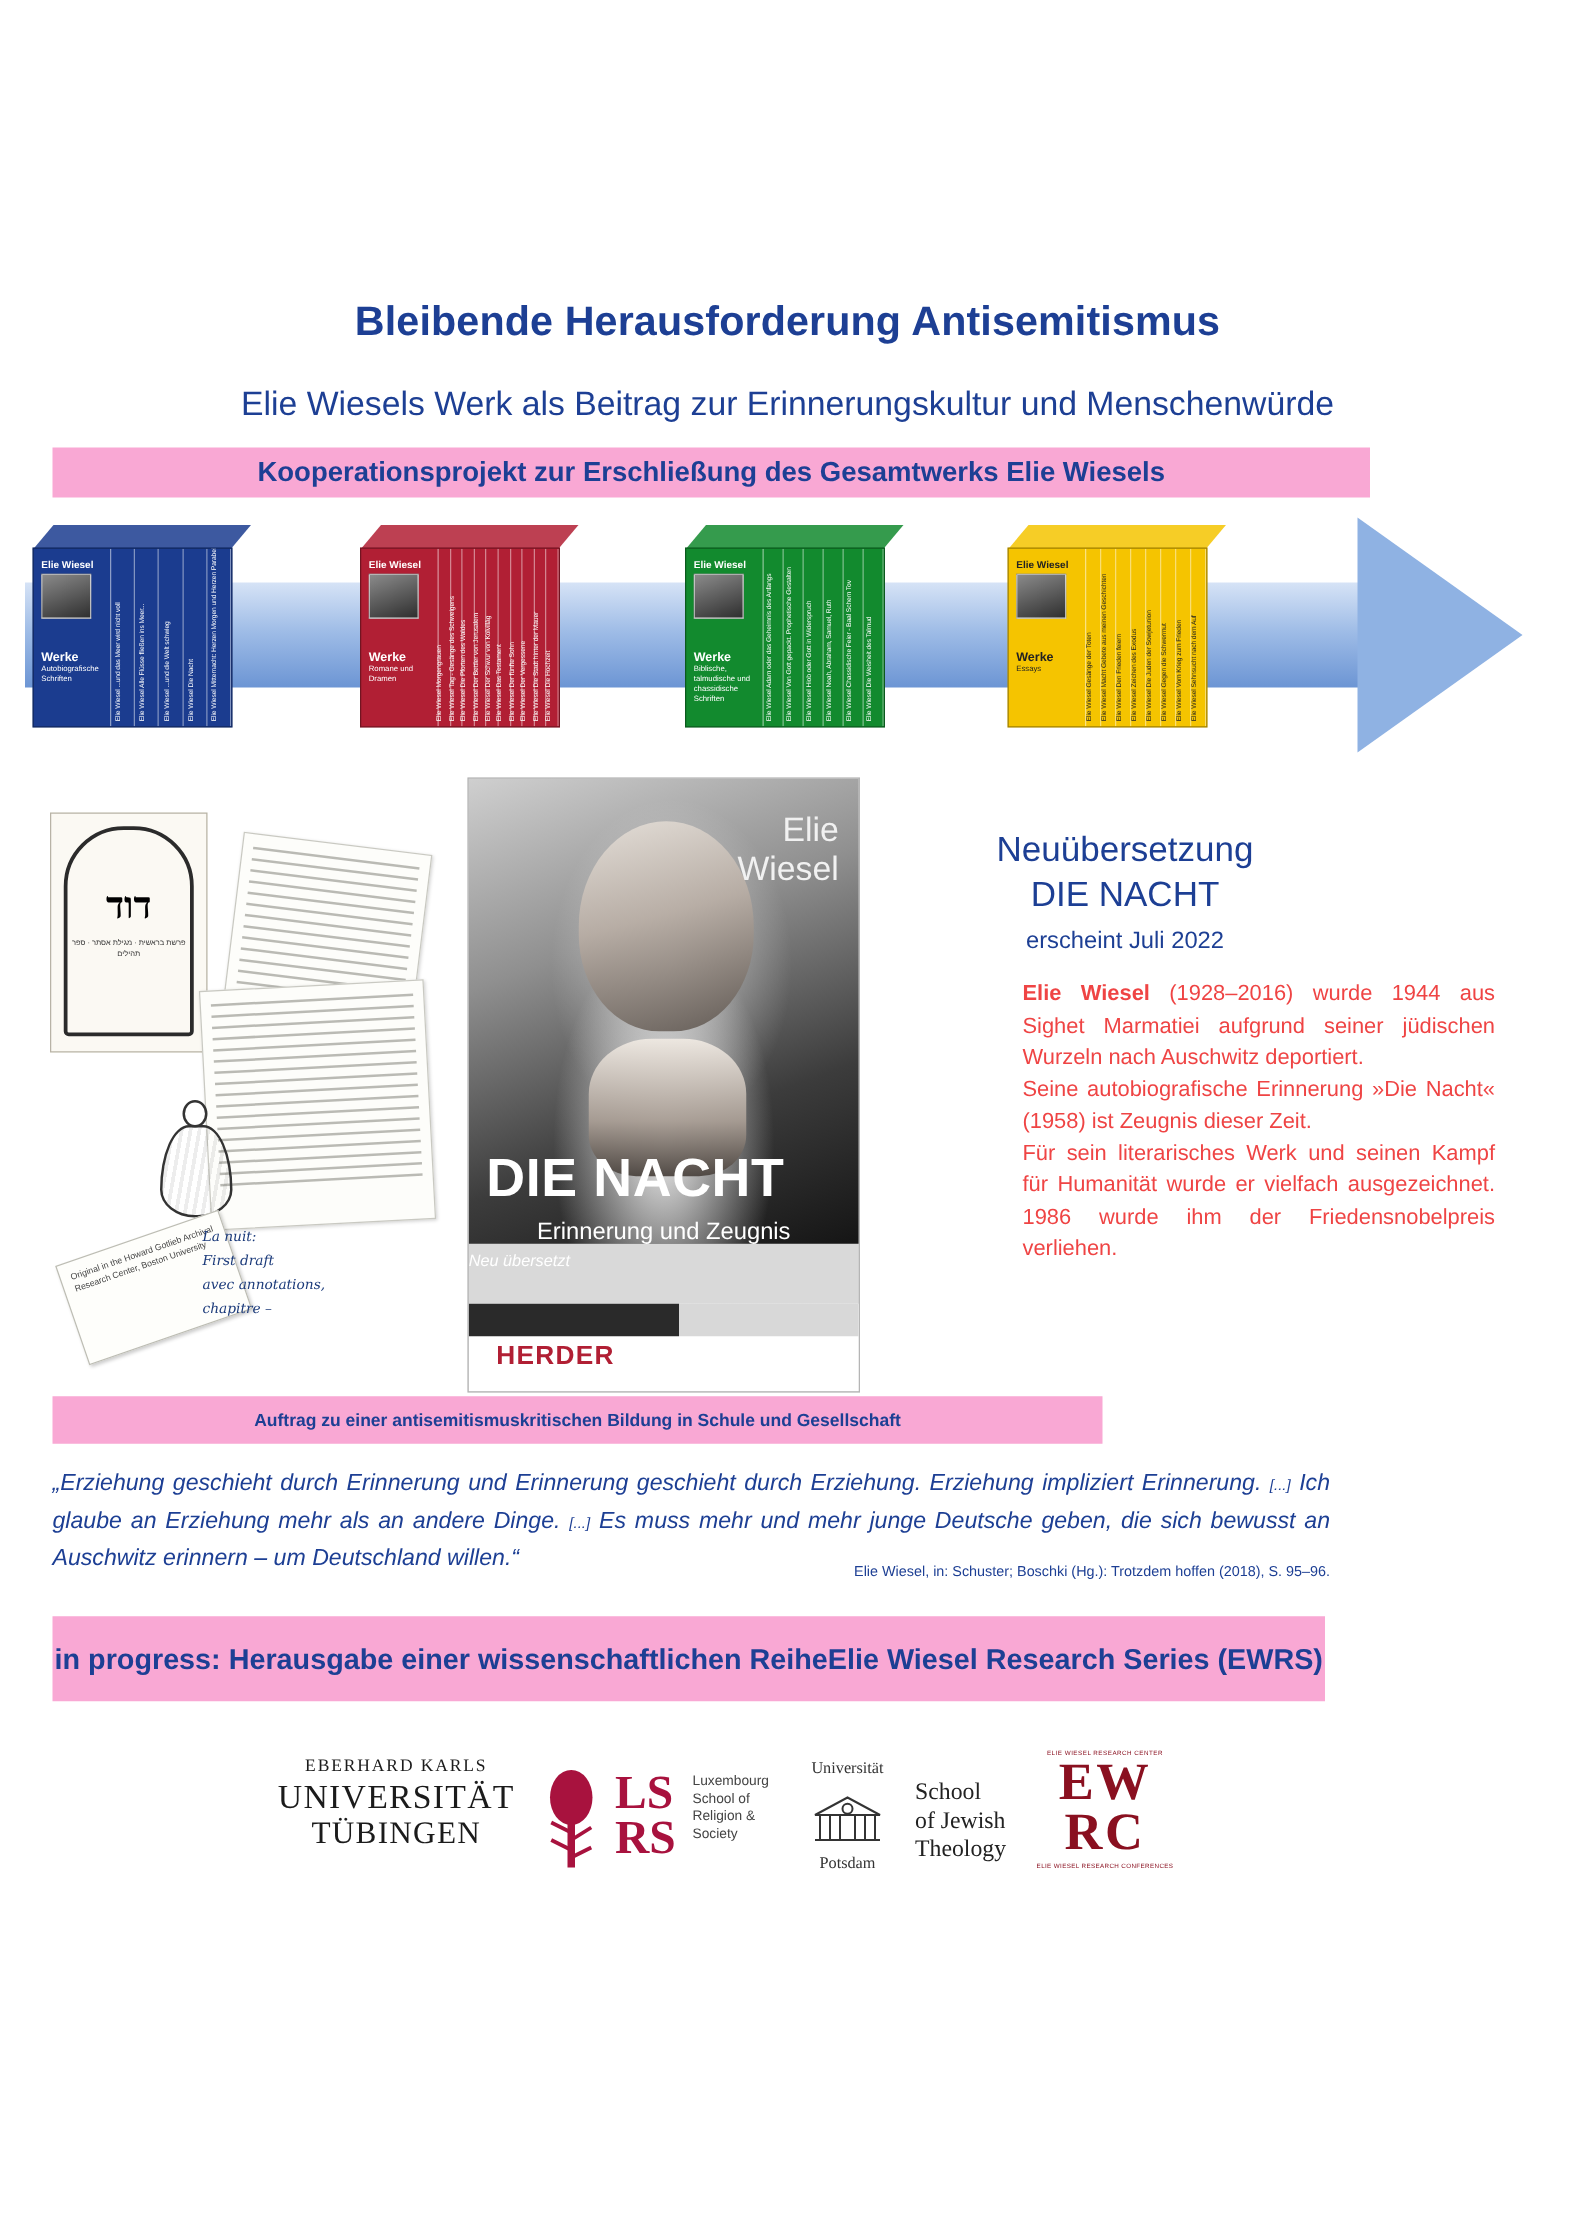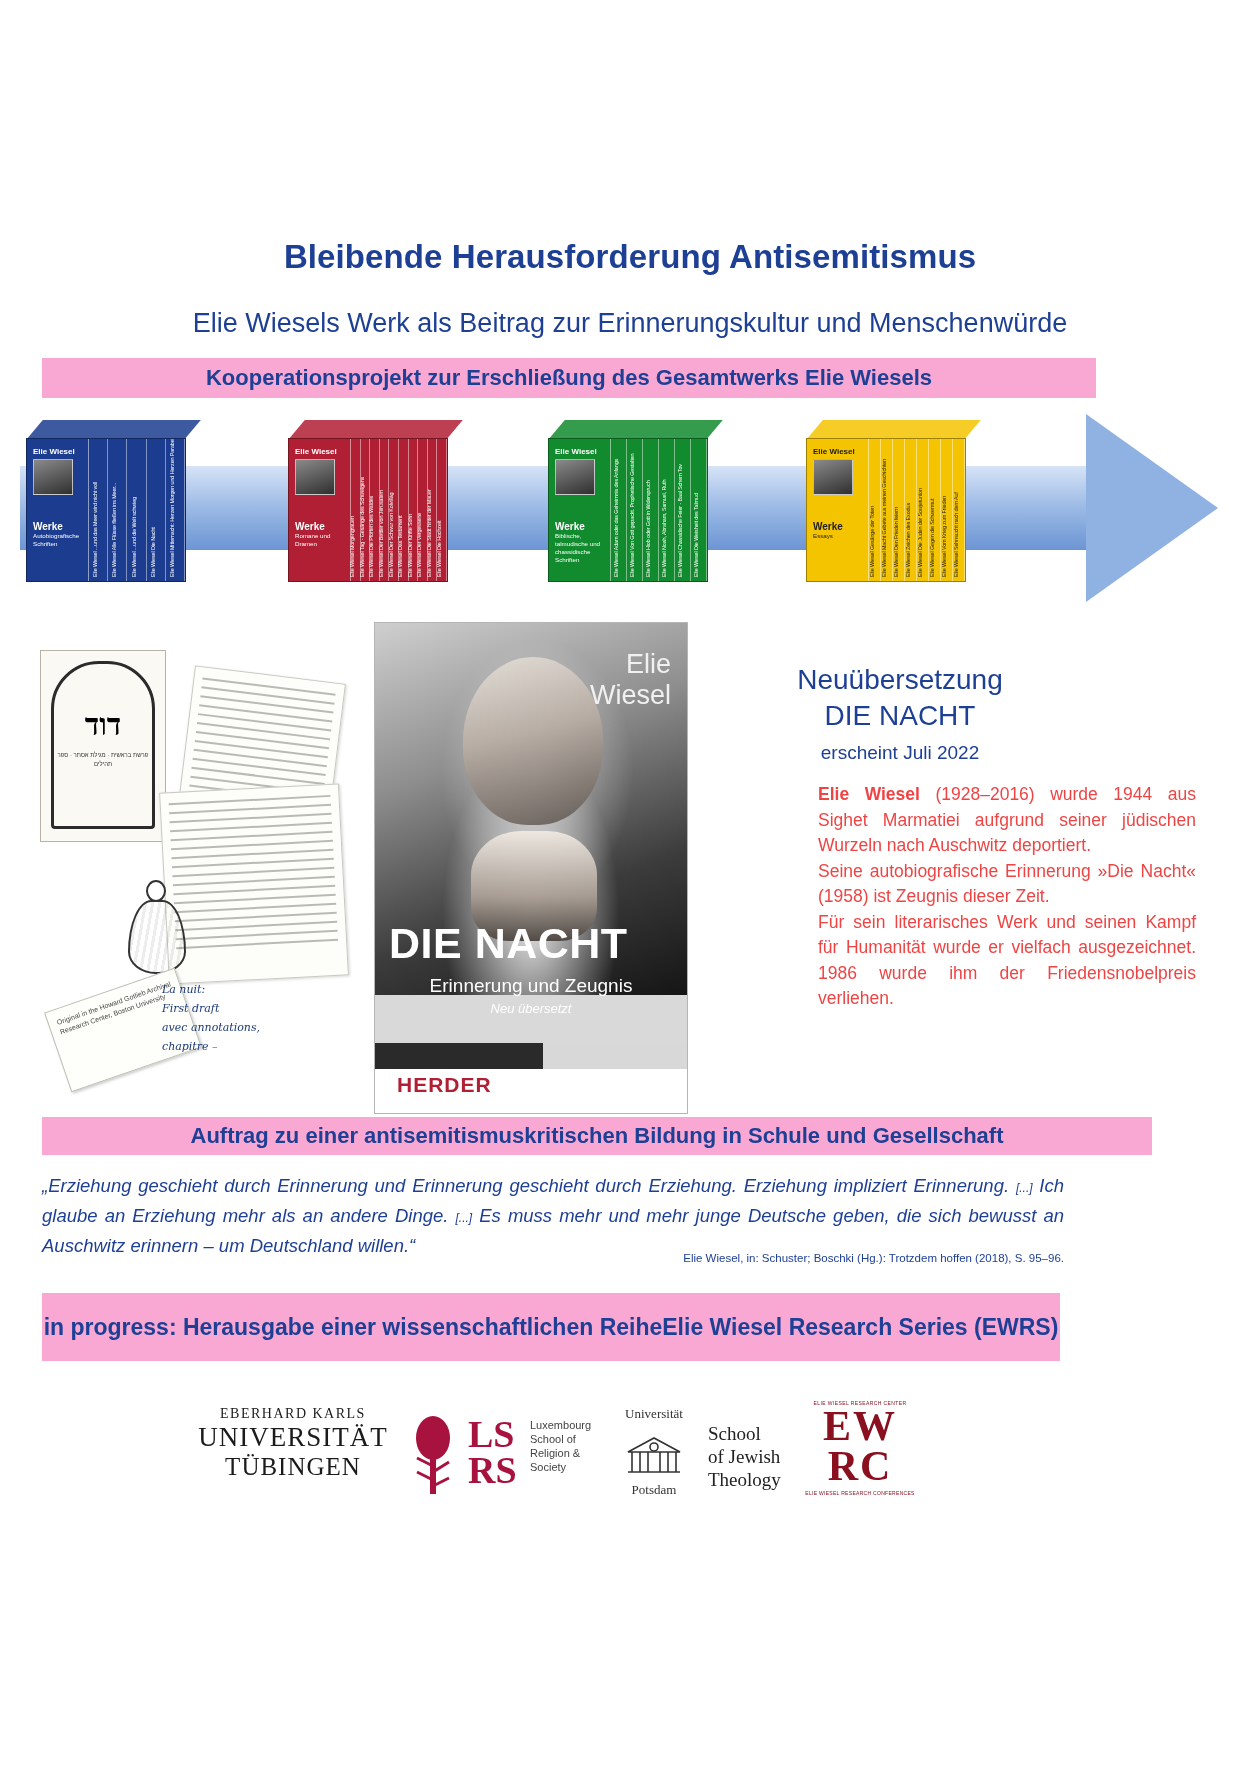--- a/index.html
+++ b/index.html
@@ -53,22 +53,22 @@
     align-items: center;
     justify-content: center;
   }
   #banner-coop {
     left: 42px; top: 358px;
     width: 1054px; height: 40px;
     font-size: 22px;
   }
   #banner-auftrag {
     left: 42px; top: 1117px;
-    width: 1110px; height: 38px;
-    font-size: 22px;
+    width: 840px; height: 38px;
+    font-size: 14px;
   }
   #banner-progress {
     left: 42px; top: 1293px;
     width: 1018px; height: 68px;
     font-size: 23px;
     line-height: 32px;
     flex-direction: row;
   }
 
   
@@ -322,21 +322,21 @@
   .book .sub1 {
     position: absolute;
     left: 0; right: 0; top: 352px;
     text-align: center;
     color: #ffffff;
     font-size: 19px;
   }
   .book .sub2 {
     position: absolute;
     left: 0; right: 0; top: 378px;
-    text-align: center;
+    text-align: left;
     color: #ffffff;
     font-size: 13px;
     font-style: italic;
   }
   .book .bottom-band {
     position: absolute;
     left: 0; bottom: 0; width: 312px; height: 70px;
     background: #ffffff;
   }
   .book .bottom-band:before {
@@ -406,20 +406,21 @@
 
   
   .logos {
     position: absolute;
     left: 0; top: 1388px;
     width: 1260px; height: 150px;
   }
   .logo {
     position: absolute;
     text-align: center;
+    margin-left: 24px;
   }
   #logo-tuebingen {
     left: 198px; top: 18px; width: 190px;
     color: #1b1b1b;
     font-family: "Liberation Serif", serif;
   }
   #logo-tuebingen .l1 { font-size: 14px; letter-spacing: 1.5px; }
   #logo-tuebingen .l2 { font-size: 27px; letter-spacing: 1px; }
   #logo-tuebingen .l3 { font-size: 25px; letter-spacing: 1px; }
   #logo-tree {

